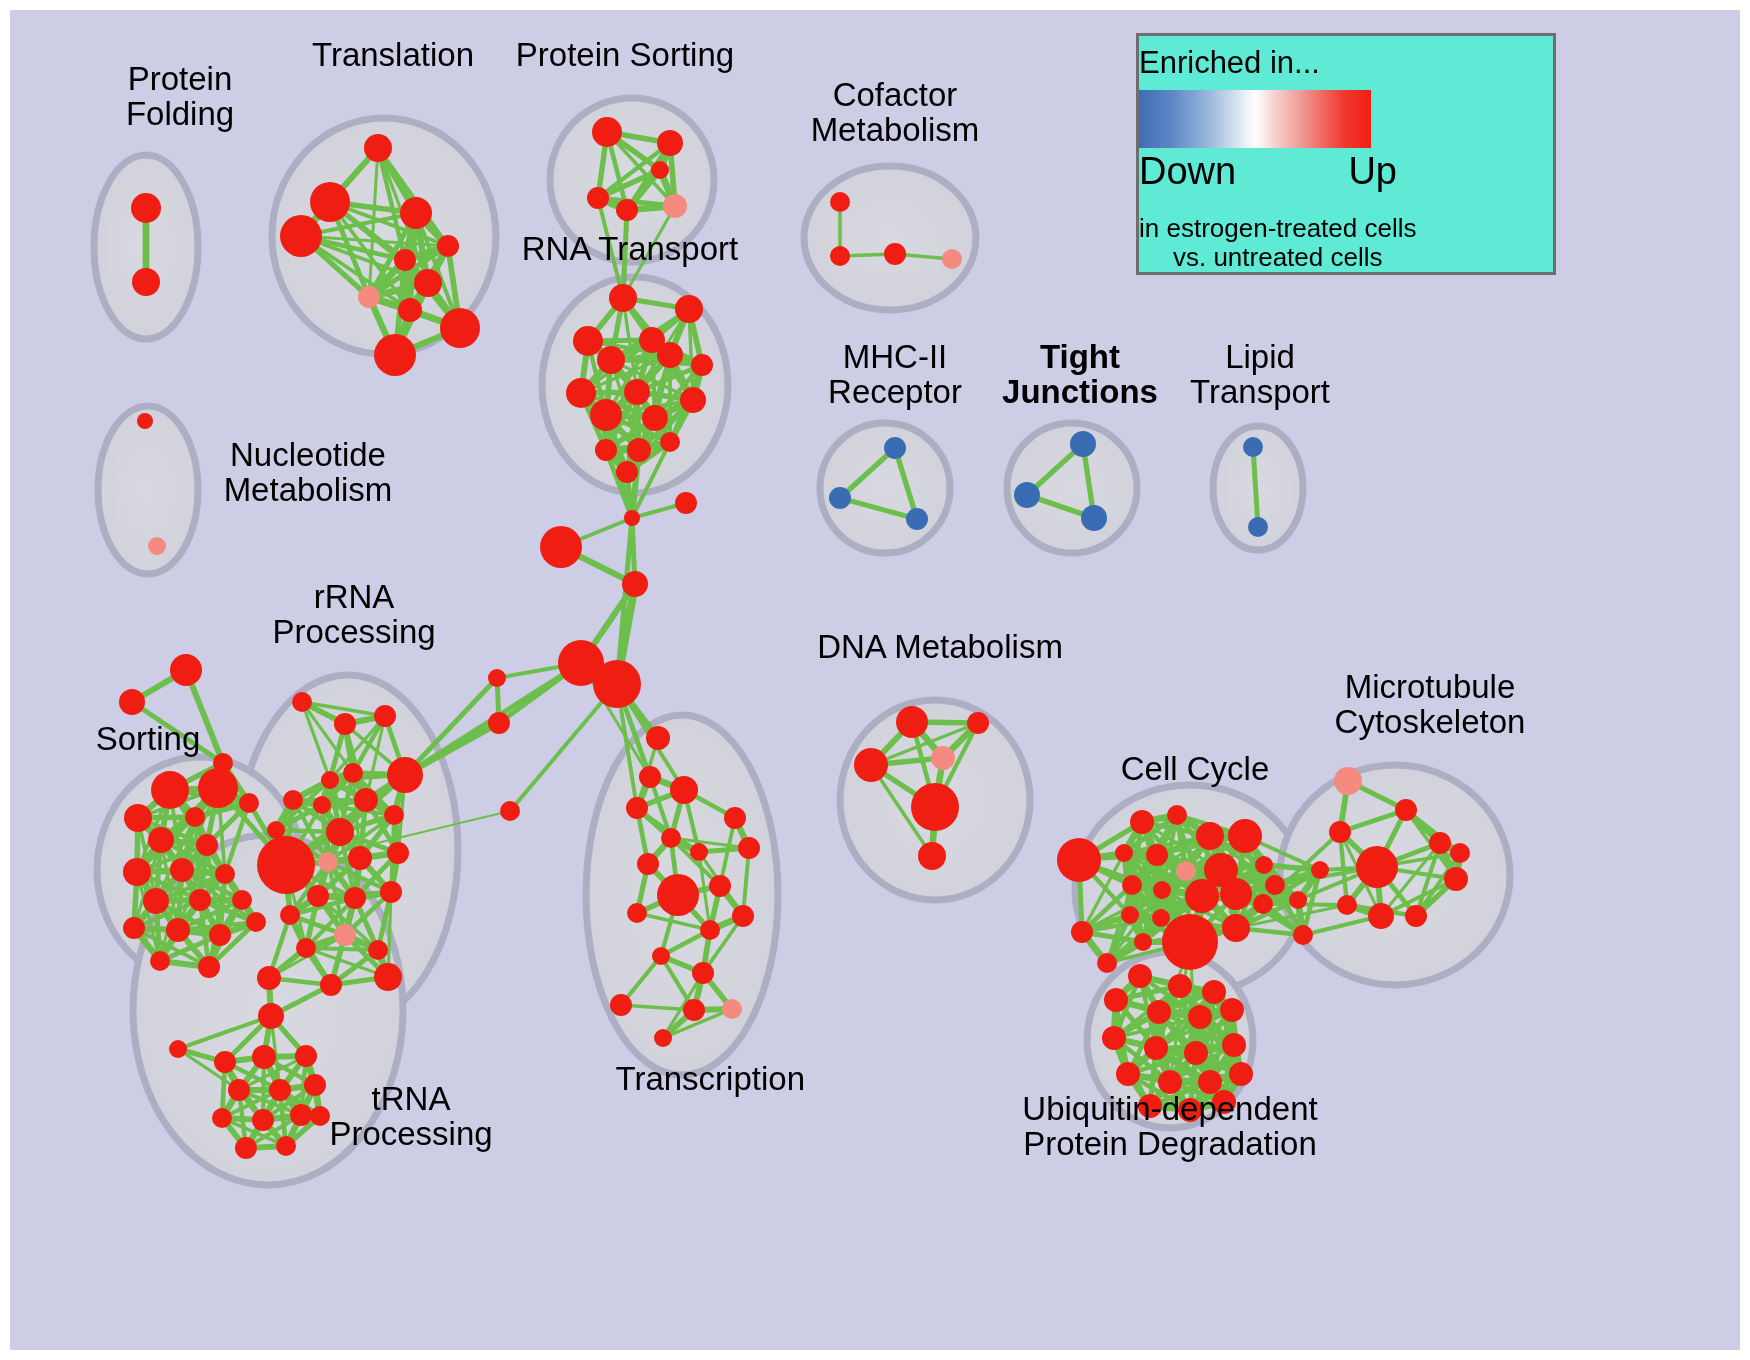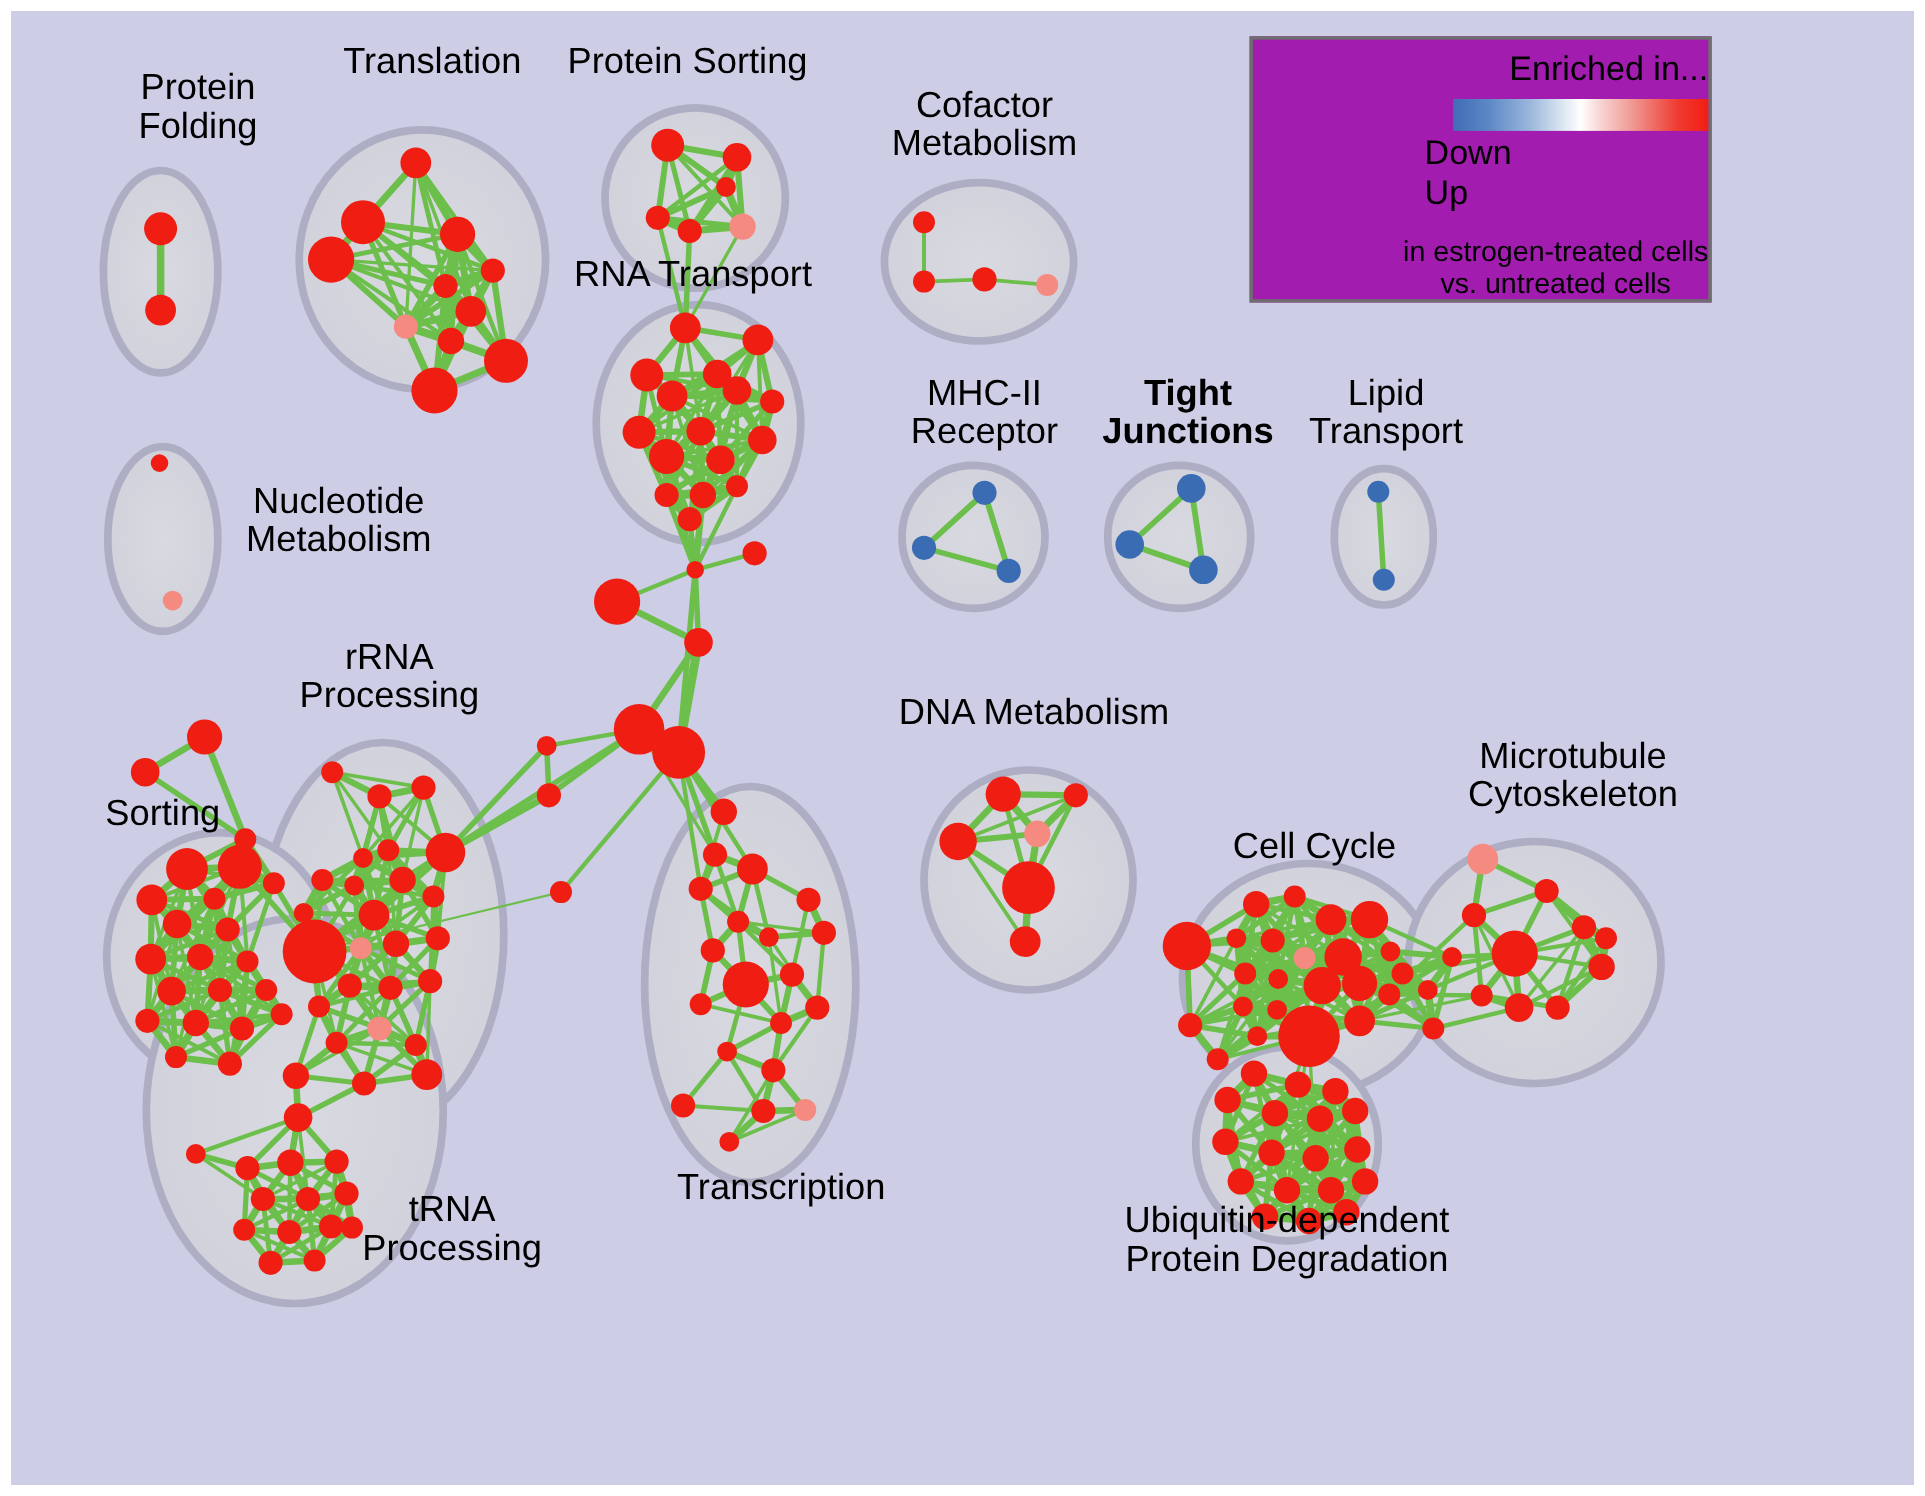--- a/index.html
+++ b/index.html
@@ -2,26 +2,26 @@
 <html><head>
 <meta charset="utf-8">
 <style>
   html,body{margin:0;padding:0;background:#ffffff;}
   body{font-family:"Liberation Sans",sans-serif;}
   #stage{position:relative;width:1750px;height:1360px;background:#ffffff;overflow:hidden;}
   #canvas{position:absolute;left:10px;top:10px;width:1730px;height:1340px;background:#cdcde6;}
   svg#net{position:absolute;left:0;top:0;width:1730px;height:1340px;display:block;}
   .cluster-label{position:absolute;color:#000;font-size:33px;line-height:1.05;text-align:center;
     font-family:"Liberation Sans",sans-serif;white-space:pre-line;pointer-events:none;}
-  #legend{position:absolute;border:3px solid #6e6e6e;background:#a21caf;box-sizing:border-box;
-    display:flex;flex-direction:column;align-items:flex-end;}
+  #legend{position:absolute;border:3px solid #6e6e6e;background:#5eead4;box-sizing:border-box;
+    display:flex;flex-direction:column;align-items:flex-start;}
   #legend .lg-title{font-size:31px;color:#000;margin-top:9px;}
   #legend .lg-bar{width:232px;height:58px;margin-top:9px;
     background:linear-gradient(to right,#3f6cb5 0%,#5d88c6 14%,#9ab6dc 30%,#d7e3f0 42%,#ffffff 50%,#f7d3d1 58%,#ef9a94 70%,#ef3b31 88%,#f21d13 100%);}
-  #legend .lg-ends{width:258px;display:flex;justify-content:space-between;margin-top:2px;font-size:31px;color:#000;flex-direction:column;}
+  #legend .lg-ends{width:258px;display:flex;justify-content:space-between;margin-top:2px;font-size:38px;color:#000;}
   #legend .lg-sub{font-size:26px;color:#000;text-align:center;line-height:1.12;margin-top:21px;}
 </style>
 </head>
 <body>
 
 <div id="stage">
   <div id="canvas">
 
     <svg id="net" viewBox="0 0 1730 1340" preserveAspectRatio="none">
       <defs>

